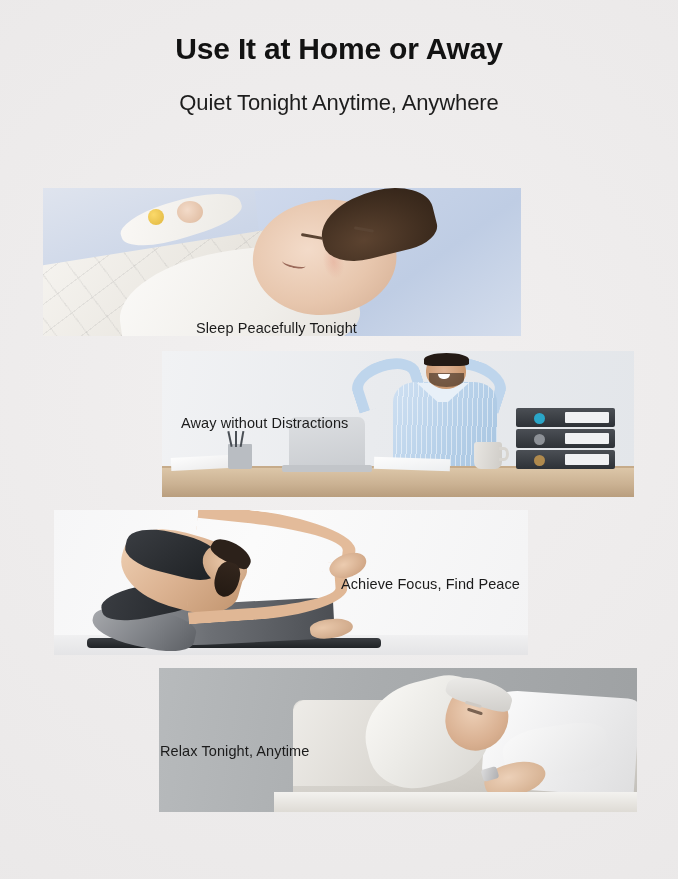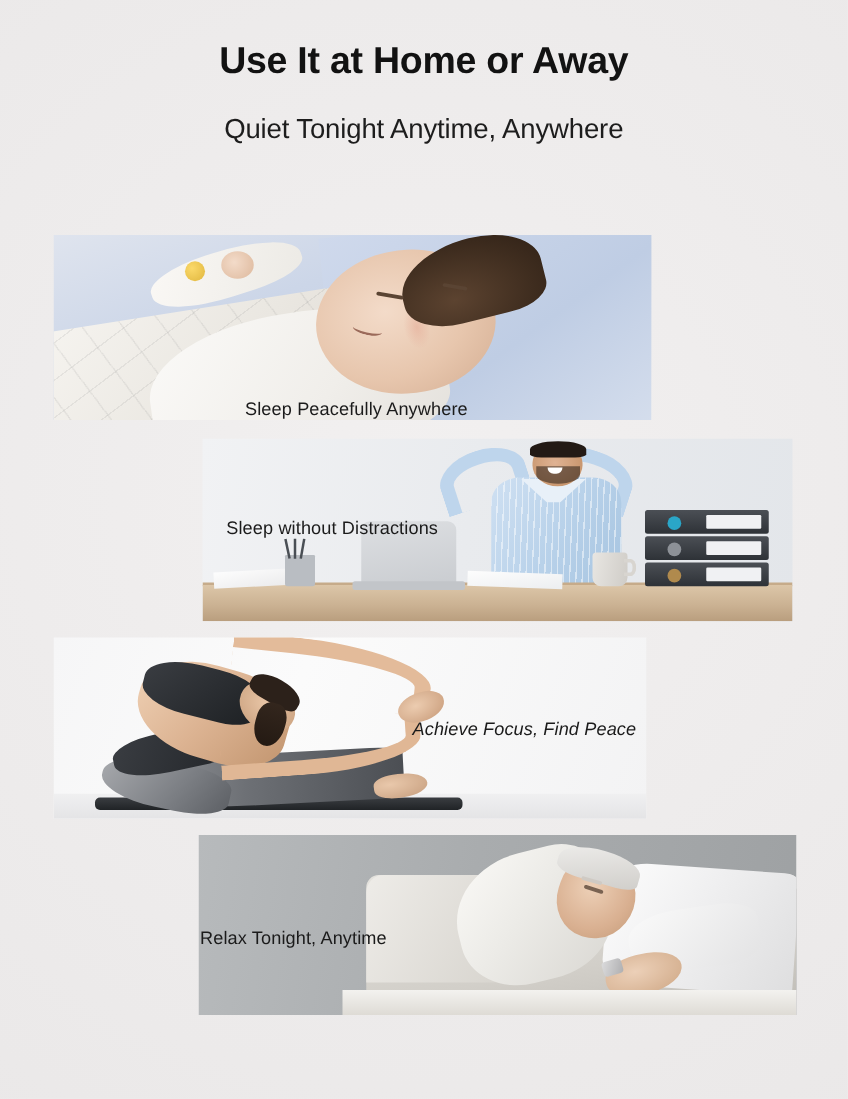--- a/index.html
+++ b/index.html
@@ -226,21 +226,21 @@
     transform:rotate(-3deg);
   }
   .b2-papers2 {
     position:absolute; left:45%; bottom:19%; width:16%; height:8%;
     background:linear-gradient(170deg,#fdfdfd,#eceef0);
     transform:rotate(2deg);
   }
   #caption-2 { left:19px; top:64px; }
 
   
-  #banner-3 { left:43px; top:510px; width:474px; height:145px;font-style:italic; }
+  #banner-3 { left:54px; top:510px; width:474px; height:145px; }
   .b3-bg { background:linear-gradient(110deg,#f6f6f7 0%,#fbfbfb 40%,#f3f3f4 100%); }
   .b3-floor {
     position:absolute; left:0; bottom:0; width:100%; height:14%;
     background:linear-gradient(180deg,#f0f0f1,#e4e4e6);
   }
   .b3-leg {
     position:absolute; left:11%; bottom:8%; width:48%; height:28%;
     background:linear-gradient(95deg,#9b9da1 0%,#6d7075 45%,#4b4e53 100%);
     border-radius:55% 12% 10% 50%;
     transform:rotate(-3deg);
@@ -409,21 +409,21 @@
       <div class="b1-toy"></div>
       <div class="b1-hand"></div>
       <div class="b1-head">
         <div class="b1-cheek"></div>
       </div>
       <div class="b1-hair"></div>
       <div class="b1-eye1"></div>
       <div class="b1-eye2"></div>
       <div class="b1-mouth"></div>
     </div>
-    <div class="caption" id="caption-1">Sleep Peacefully Anywhere</div>
+    <div class="caption" id="caption-1">Sleep Peacefully Tonight</div>
   </div>
 
   <div class="banner b2-bg" id="banner-2">
     <div class="scene">
       <div class="b2-arm-l"></div>
       <div class="b2-arm-r"></div>
       <div class="b2-torso"></div>
       <div class="b2-collar"></div>
       <div class="b2-head"></div>
       <div class="b2-hair"></div>
@@ -450,21 +450,21 @@
         <div class="b2-binder">
           <div class="ring"></div>
           <div class="lbl"></div>
         </div>
         <div class="b2-binder">
           <div class="ring"></div>
           <div class="lbl"></div>
         </div>
       </div>
     </div>
-    <div class="caption" id="caption-2">Sleep without Distractions</div>
+    <div class="caption" id="caption-2">Away without Distractions</div>
   </div>
 
   <div class="banner b3-bg" id="banner-3">
     <div class="scene">
       <div class="b3-floor"></div>
       <div class="b3-mat"></div>
       <div class="b3-leg"></div>
       <div class="b3-leg2"></div>
       <div class="b3-foot"></div>
       <div class="b3-waist"></div>

